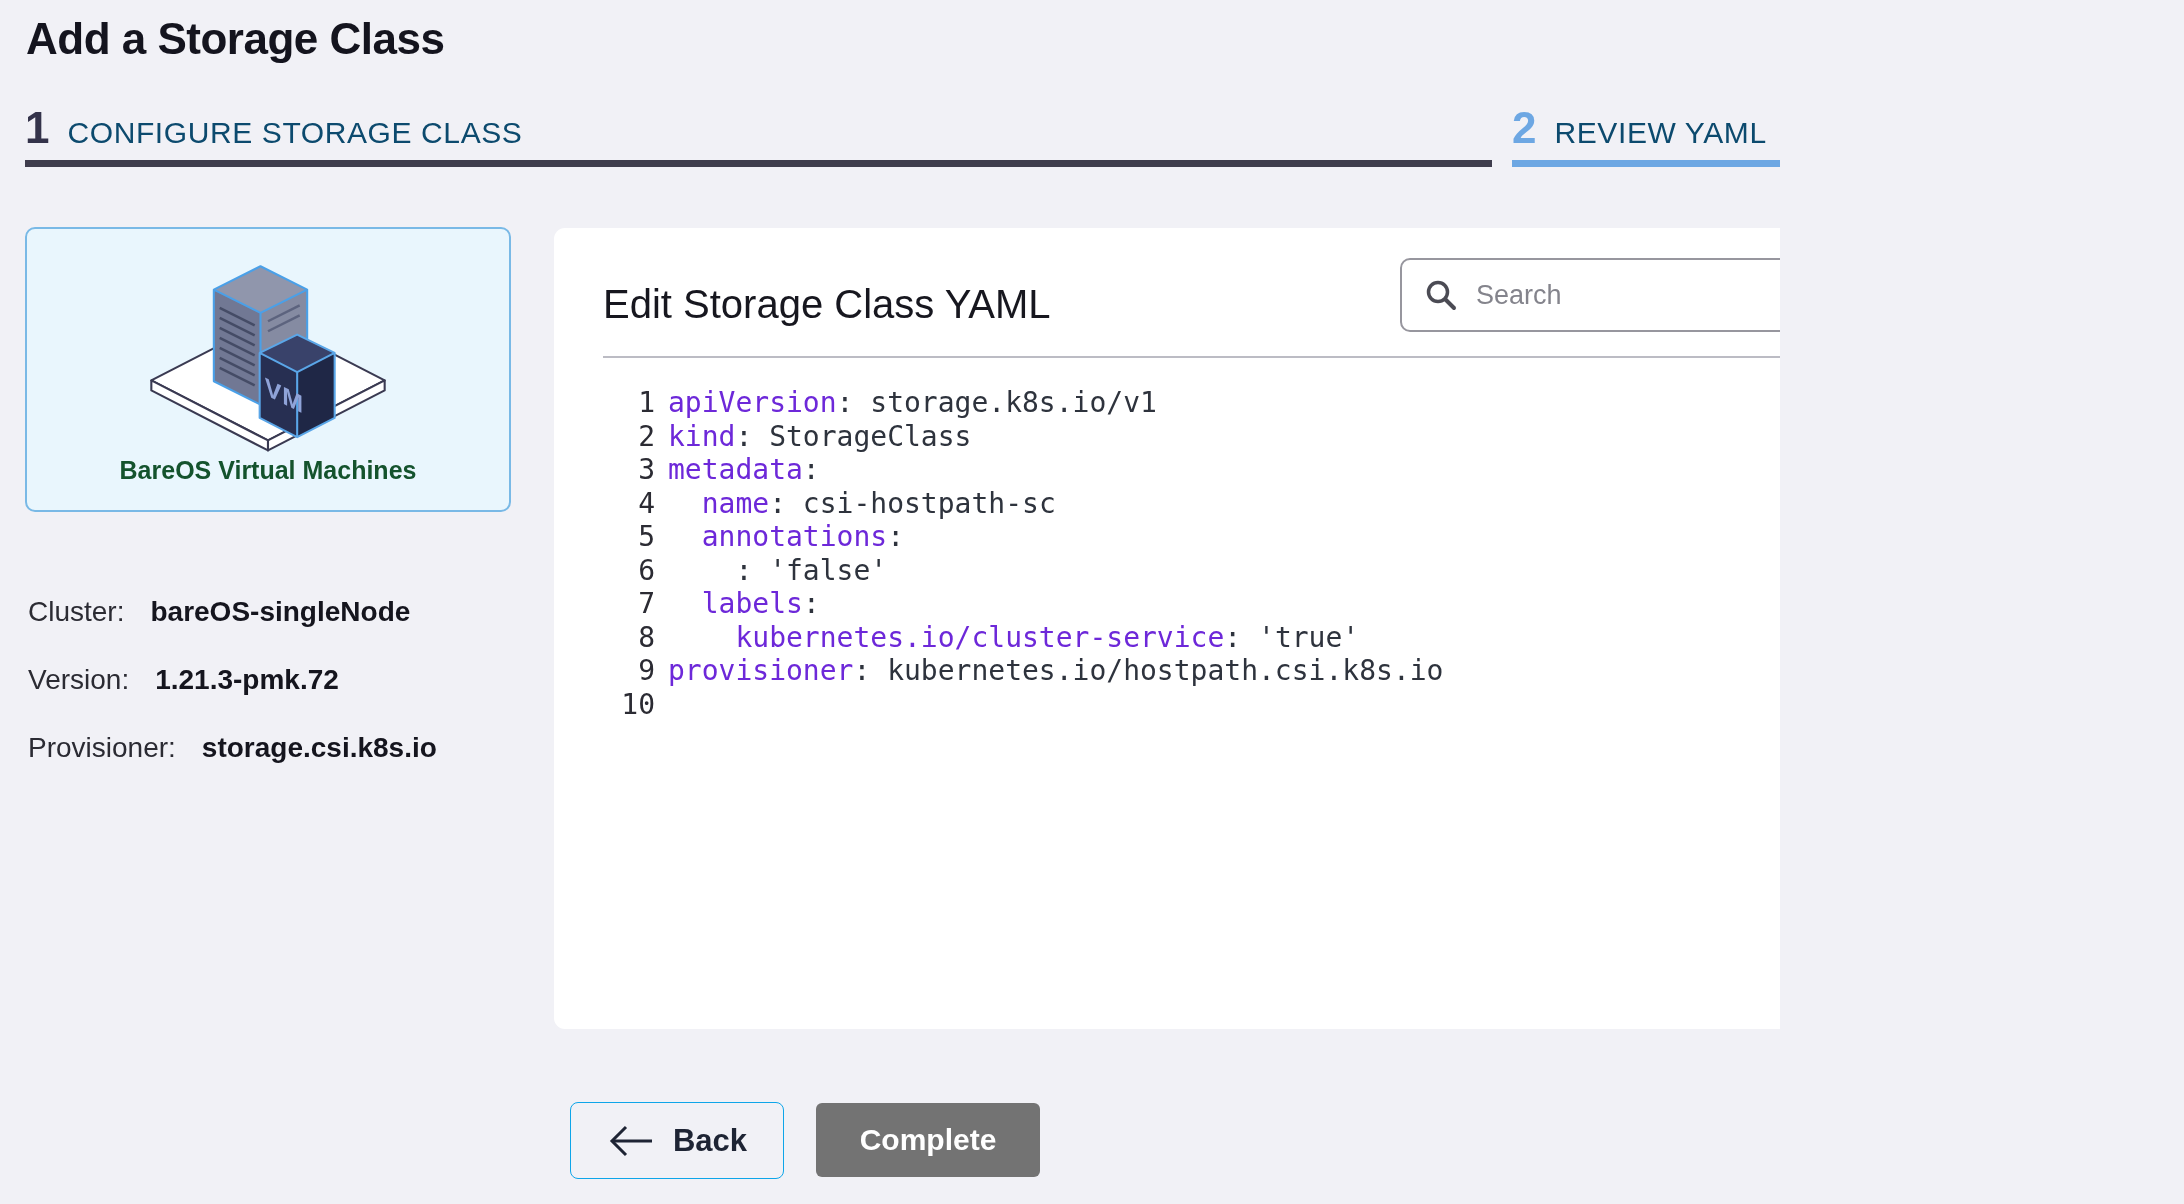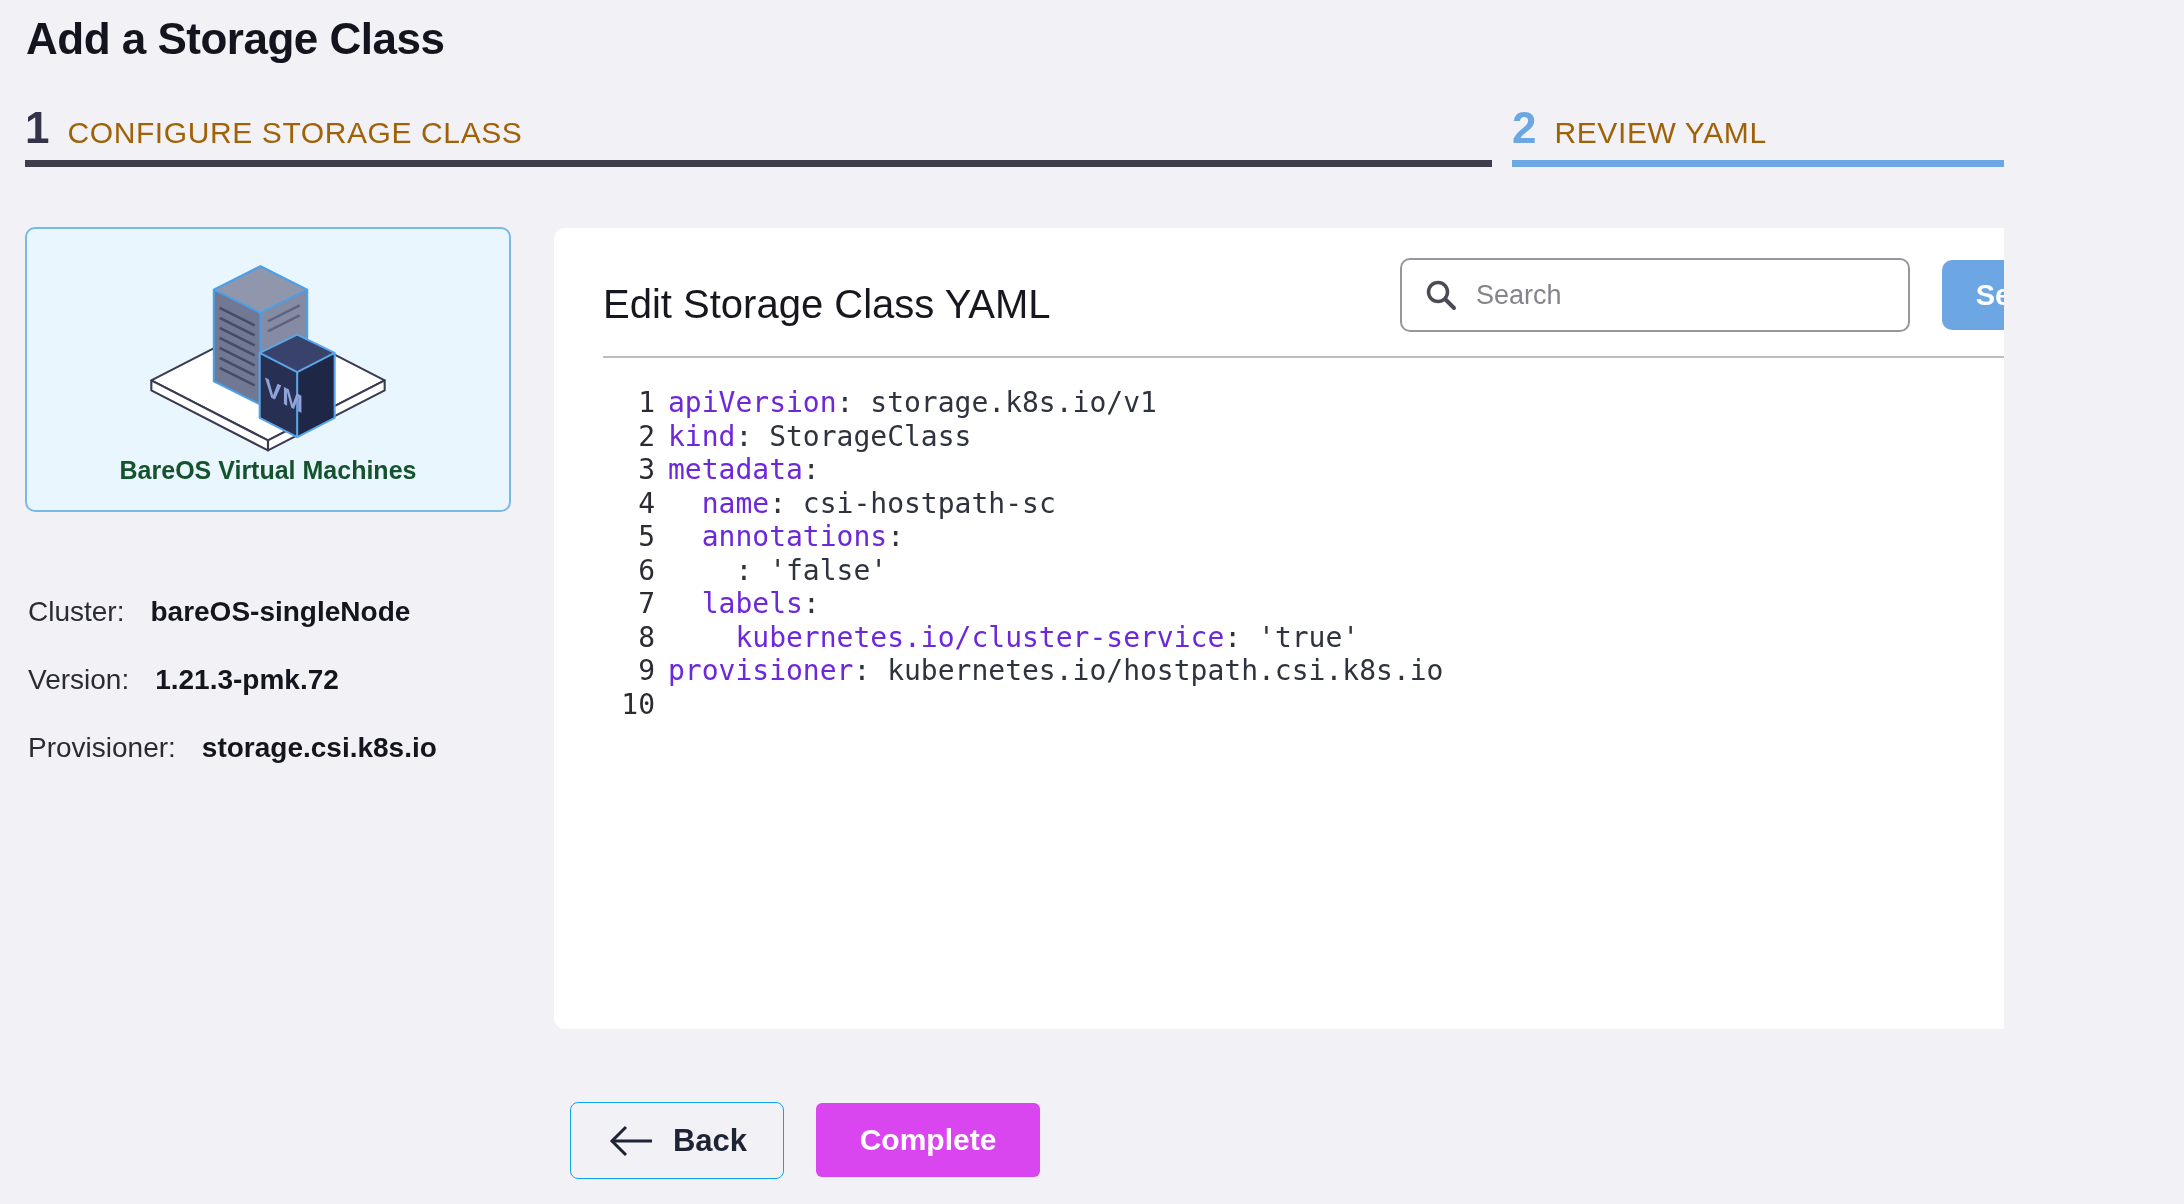--- a/index.html
+++ b/index.html
@@ -1,30 +1,30 @@
 <!DOCTYPE html>
 <html><head>
 <meta charset="utf-8">
 <style>
   html,body{margin:0;padding:0;}
   body{background:#f1f1f6;font-family:"Liberation Sans",sans-serif;}
-  .page{position:relative;width:2004px;height:1204px;background:#f1f1f6;overflow:hidden;}
+  .page{position:relative;width:1780px;height:1204px;background:#f1f1f6;overflow:hidden;}
 
   
   .page-title{position:absolute;left:26px;top:14px;font-size:44px;font-weight:700;color:#14141e;letter-spacing:-0.5px;}
 
   
   .step{position:absolute;top:102px;cursor:pointer;}
   .step-1{left:25px;width:1467px;}
   .step-2{left:1512px;width:672px;}
   .step-head{display:flex;align-items:baseline;gap:18px;height:52px;}
   .step-num{font-size:44px;font-weight:700;line-height:52px;}
   .step-1 .step-num{color:#34334a;}
   .step-2 .step-num{color:#6da7e3;}
-  .step-label{font-size:30px;color:#a16207;letter-spacing:0.6px;text-align:right;}
+  .step-label{font-size:30px;color:#0c4a6e;letter-spacing:0.6px;text-align:right;}
   .step-bar{margin-top:6px;height:7px;}
   .step-1 .step-bar{background:#3f3d4d;}
   .step-2 .step-bar{background:#6da7e3;}
 
   
   .card{position:absolute;left:25px;top:227px;width:486px;height:285px;box-sizing:border-box;
         background:#e9f6fd;border:2px solid #79b9e6;border-radius:10px;display:flex;flex-direction:column;
         align-items:center;cursor:pointer;}
   .card svg{margin-top:12px;}
   .card-label{margin-top:2px;font-size:25px;font-weight:700;color:#14532d;}
@@ -51,21 +51,21 @@
         font-size:28px;line-height:33.5px;color:#2e333d;cursor:text;}
   .code-line{display:flex;white-space:pre;}
   .ln{flex:0 0 101px;text-align:right;color:#2b2b33;margin-right:13px;}
   .key{color:#6d28d9;}
 
   
   .back-btn{position:absolute;left:570px;top:1102px;width:214px;height:77px;box-sizing:border-box;
             background:transparent;border:1px solid #0ea5e9;border-radius:8px;display:flex;align-items:center;
             justify-content:center;gap:18px;font-size:31px;font-weight:700;color:#1e2434;
             font-family:"Liberation Sans",sans-serif;cursor:pointer;}
-  .complete-btn{position:absolute;left:816px;top:1103px;width:224px;height:74px;background:#d946ef;border:none;
+  .complete-btn{position:absolute;left:816px;top:1103px;width:224px;height:74px;background:#737373;border:none;
             border-radius:6px;color:#fff;font-size:30px;font-weight:700;font-family:"Liberation Sans",sans-serif;cursor:pointer;}
 </style>
 </head>
 <body>
 
 <div class="page">
 
   <div class="page-title">Add a Storage Class</div>
 
   <div class="step step-1">

